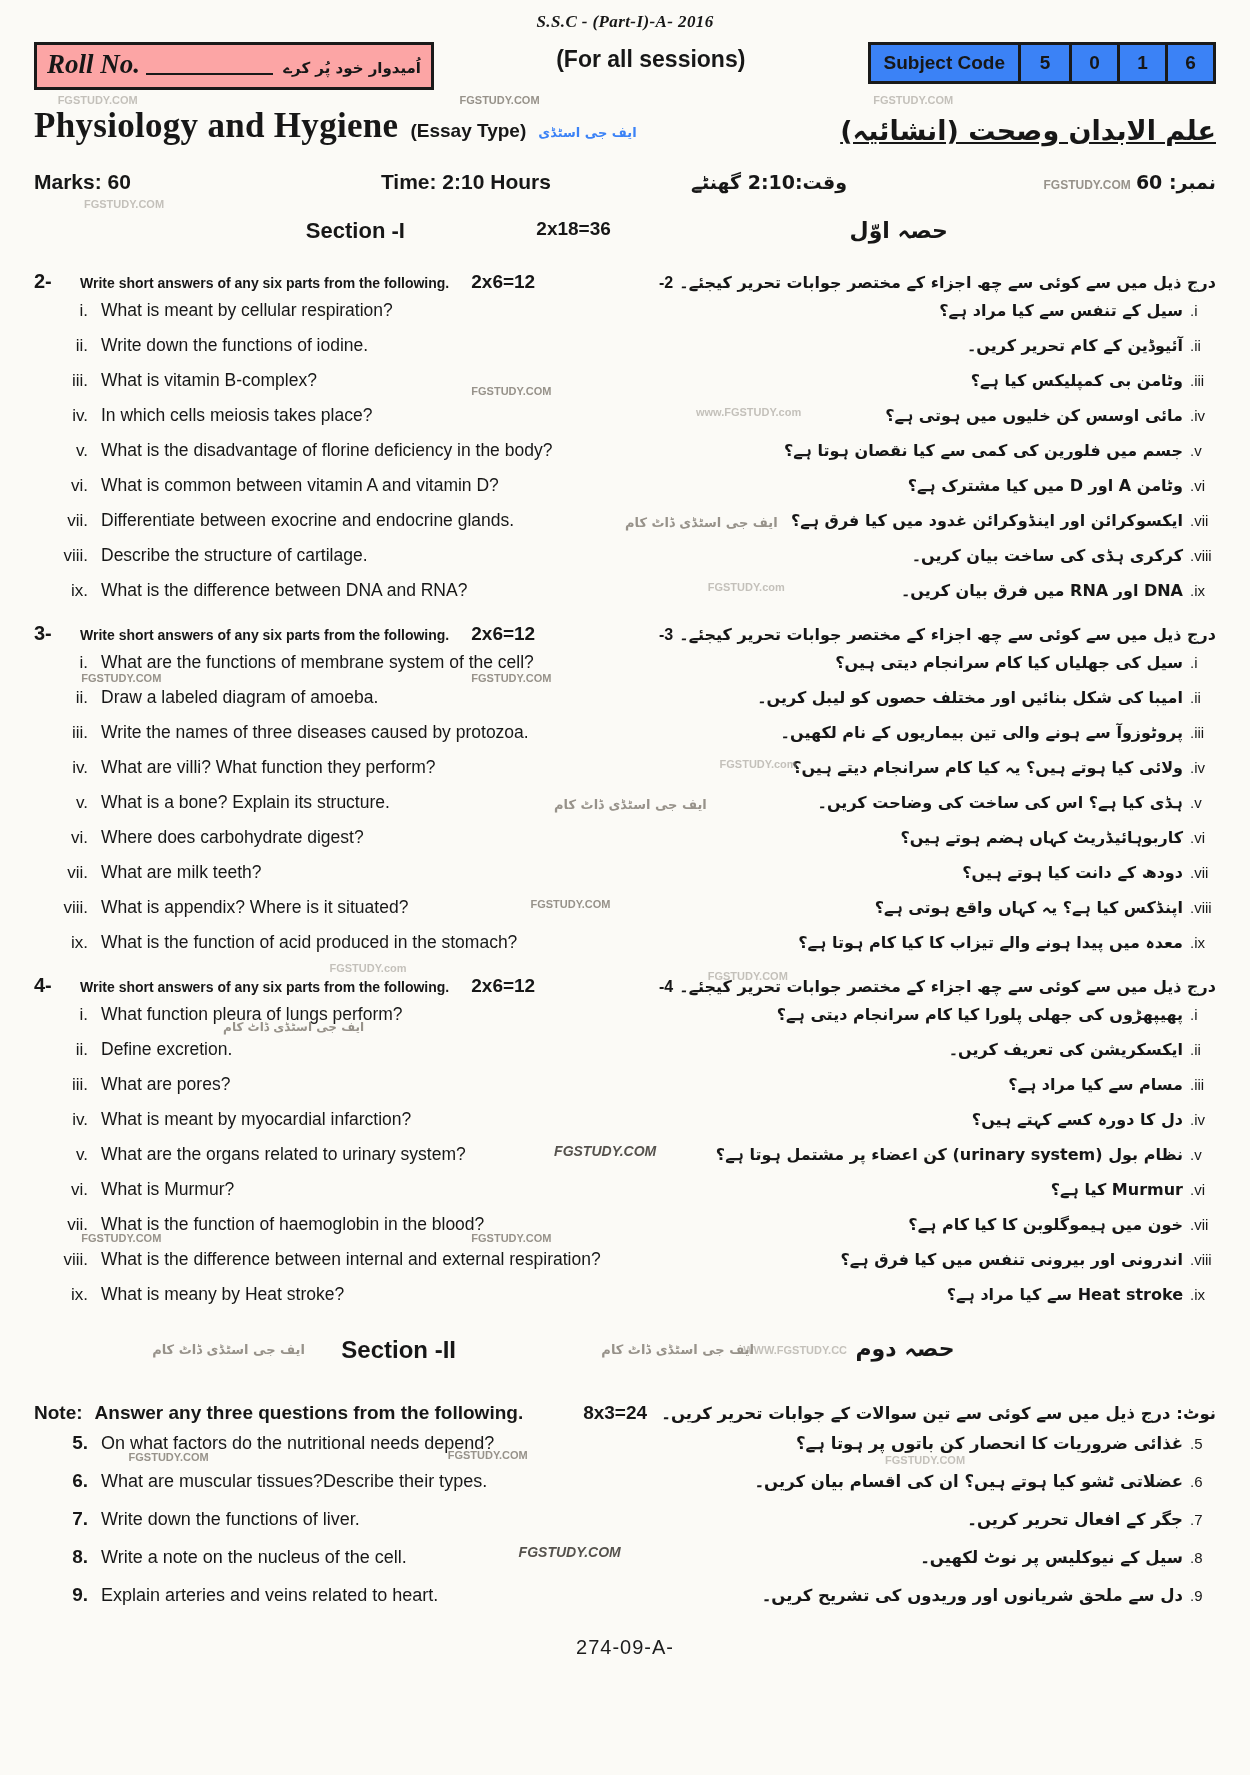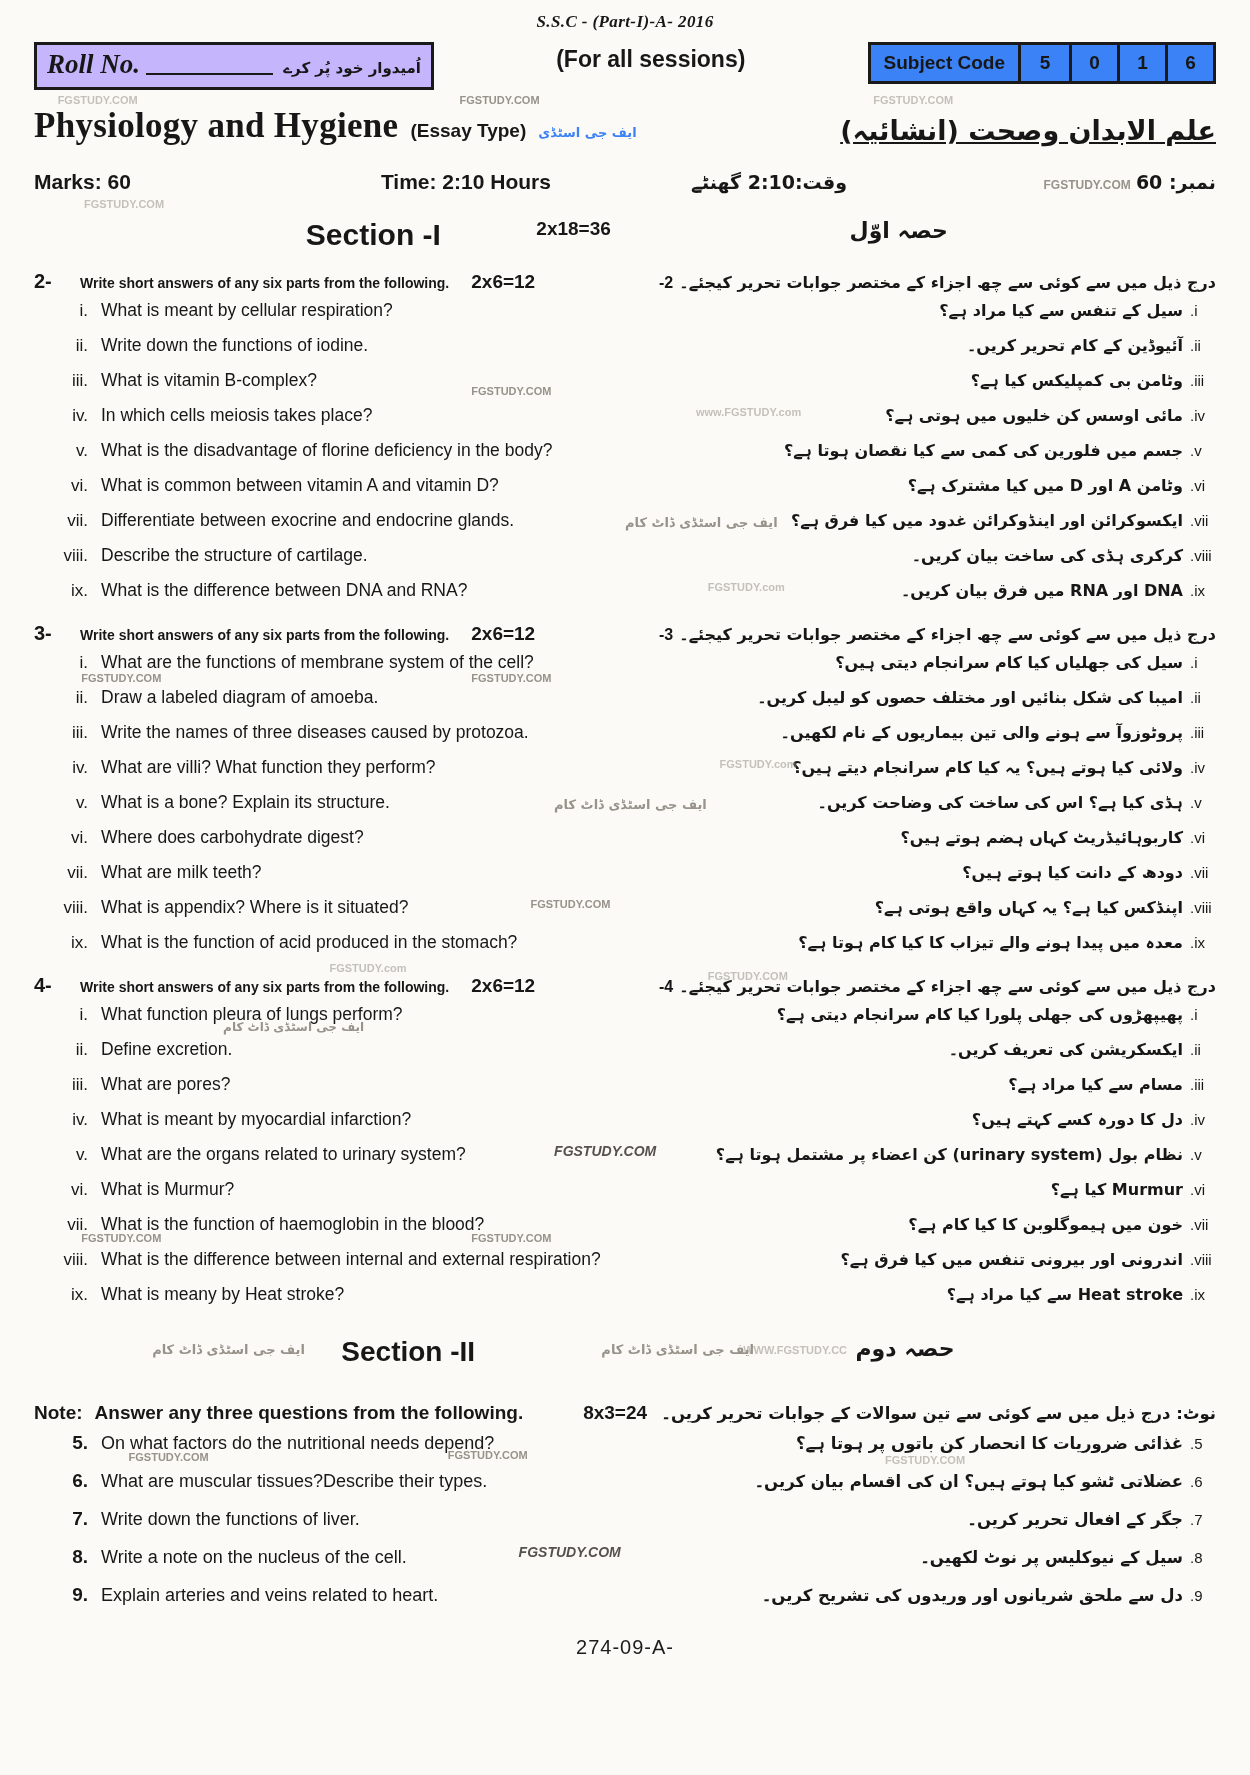--- a/index.html
+++ b/index.html
@@ -10,21 +10,21 @@
     font-family:"Liberation Sans", sans-serif;
     padding:12px 34px 0 34px; overflow:hidden;
   }
   .ur { font-family:"DejaVu Sans", sans-serif; direction:rtl; unicode-bidi:isolate; }
   .wm { color:#97928a; font-weight:bold; }
   .wm-abs { position:absolute; font-size:11px; white-space:nowrap; z-index:2; }
 
   .ssc-line { text-align:center; font-family:"Liberation Serif", serif; font-style:italic; font-weight:bold; font-size:17px; letter-spacing:.4px; }
 
   .top-row { display:flex; align-items:flex-start; margin-top:10px; }
-  .roll-box { display:flex; align-items:baseline; border:3px solid #1a1a1a; padding:4px 10px 7px 10px; width:400px; background:#c4b5fd; }
+  .roll-box { display:flex; align-items:baseline; border:3px solid #1a1a1a; padding:4px 10px 7px 10px; width:400px; background:#fca5a5; }
   .roll-label { font-family:"Liberation Serif", serif; font-style:italic; font-weight:bold; font-size:27px; white-space:nowrap; }
   .roll-line { flex:1; border-bottom:2px solid #1a1a1a; height:8px; align-self:flex-end; margin:0 10px 5px 6px; }
   .roll-urdu { font-size:15px; font-weight:bold; white-space:nowrap; }
   .sessions { font-size:23px; font-weight:bold; margin:4px auto 0 auto; }
   .sc-table { display:flex; align-items:stretch; border:3px solid #1a1a1a; background:#3b82f6; }
   .sc-label { padding:7px 13px; font-weight:bold; font-size:19px; border-right:3px solid #1a1a1a; }
   .sc-digit { width:48px; text-align:center; padding:7px 0; font-weight:bold; font-size:19px; }
   .sc-digit + .sc-digit { border-left:3px solid #1a1a1a; }
 
   .title-row { position:relative; display:flex; align-items:flex-end; justify-content:space-between; margin-top:16px; }
@@ -35,24 +35,24 @@
   .title-urdu { font-size:27px; font-weight:bold;text-decoration:underline; }
 
   .meta-row { position:relative; display:flex; align-items:baseline; margin-top:24px; font-weight:bold; }
   .meta-marks { font-size:21px; }
   .meta-time { font-size:21px; margin-left:250px; }
   .meta-time-ur { font-size:19px; margin-left:140px; font-weight:bold; }
   .meta-right { margin-left:auto; display:flex; align-items:baseline; gap:5px; }
   .meta-marks-ur { font-size:19px; font-weight:bold; }
 
   .sec-head { position:relative; height:38px; margin-top:24px; font-weight:bold; }
-  .sec-title { position:absolute; left:23%; font-size:30px; }
+  .sec-title { position:absolute; left:23%; font-size:22px; }
   .sec-marks { position:absolute; left:42.5%; font-size:19px; }
   .sec-urdu { position:absolute; left:69%; font-size:22px; font-weight:bold; }
-  .sec2-title { position:absolute; left:26%; font-size:28px; }
+  .sec2-title { position:absolute; left:26%; font-size:24px; }
   .sec2-urdu { position:absolute; left:69.5%; font-size:22px; font-weight:bold; }
 
   .q-head { position:relative; display:flex; align-items:baseline; margin-top:14px; font-weight:bold; }
   .q-head .qn { font-size:20px; width:46px; flex-shrink:0; }
   .q-head .qt { font-size:14px; }
   .q-head .qm { font-size:19px; margin-left:22px; white-space:nowrap; }
   .q-head .qu { margin-left:auto; display:flex; align-items:baseline; gap:6px; }
   .q-head .qu .ur { font-size:16px; font-weight:bold; }
   .q-head .urn { font-size:16px; }
 

